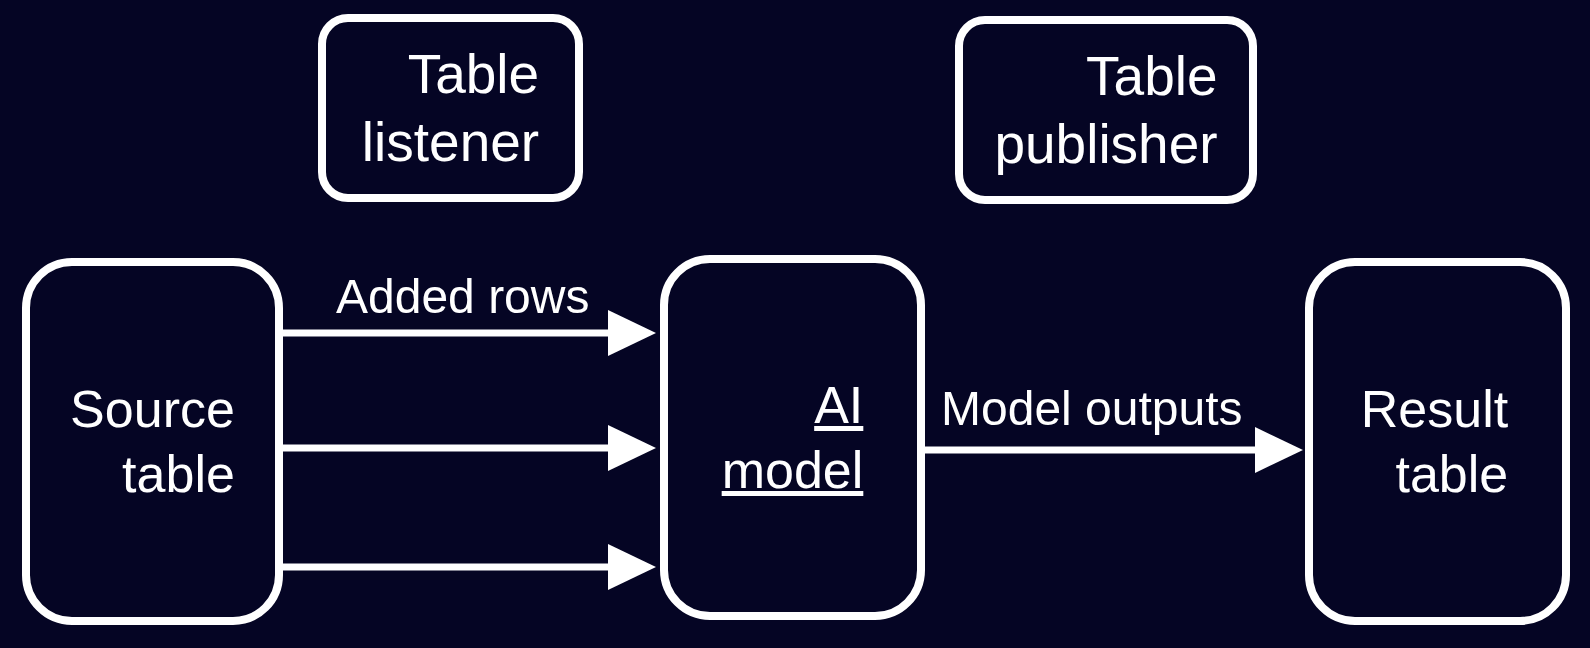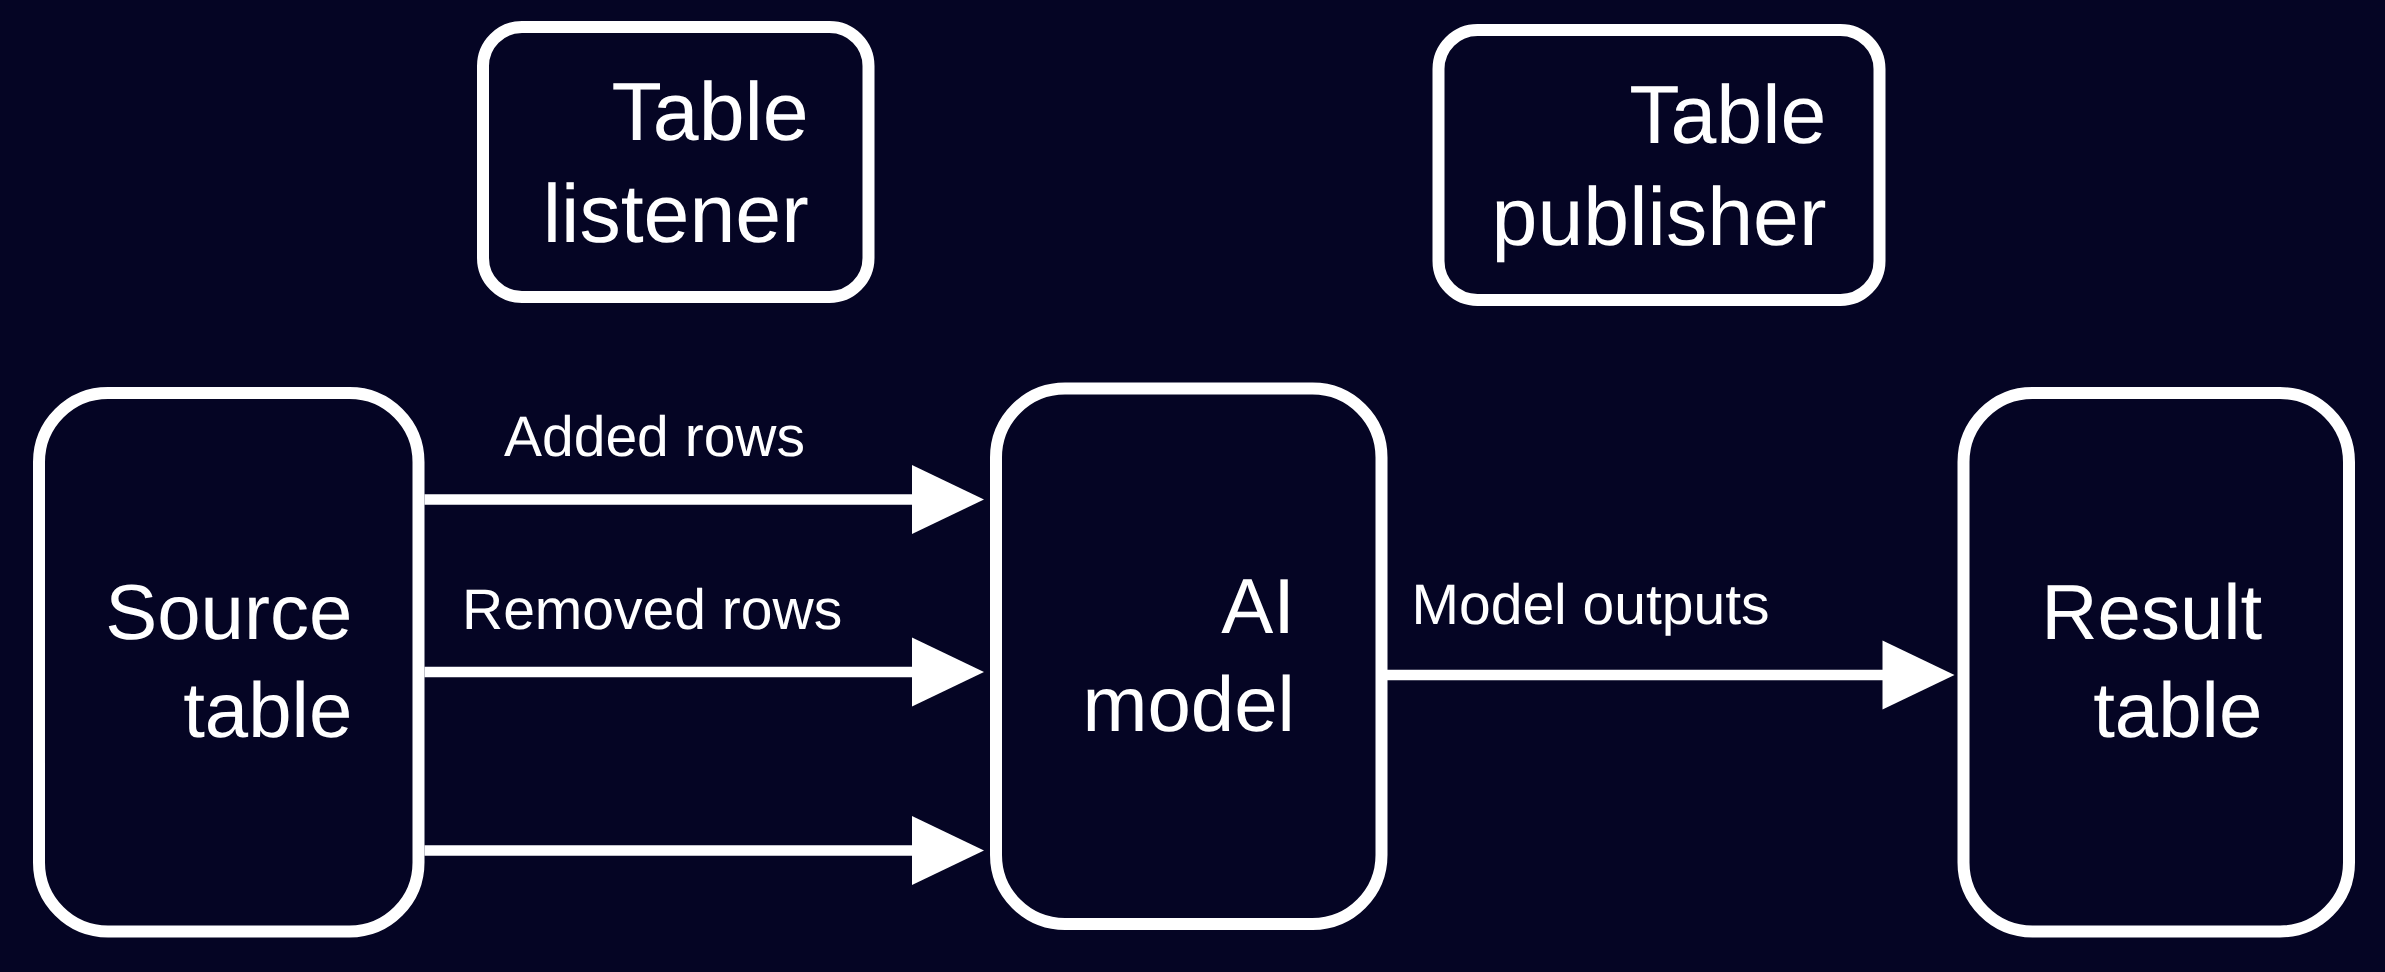--- a/index.html
+++ b/index.html
@@ -51,21 +51,21 @@
     justify-content: center;
     pointer-events: none;
   }
   .node-label.primary { font-size: 52px; }
   .node-label.secondary { font-size: 55px; }
   .edge-label {
     position: absolute;
     color: #ffffff;
     font-family: "Liberation Sans", sans-serif;
     font-weight: 400;
-    font-size: 38px;
+    font-size: 48px;
     line-height: 1;
     white-space: nowrap;
   }
 </style>
 </head>
 <body>
 
 <div id="stage">
 
   <svg id="diagram-svg" viewBox="0 0 1590 648">
@@ -96,26 +96,25 @@
 
   <div class="node-label secondary" style="left:322px; top:18px; width:257px; height:180px;">Table
 listener</div>
 
   <div class="node-label secondary" style="left:959px; top:20px; width:294px; height:180px;">Table
 publisher</div>
 
   <div class="node-label primary" style="left:26px; top:262px; width:253px; height:359px;">Source
 table</div>
 
-  <div class="node-label primary" style="left:664px; top:259px; width:257px; height:357px;">AI
+  <div class="node-label primary" style="left:664px; top:259px; width:257px; height:357px;text-decoration:underline;">AI
 model</div>
 
   <div class="node-label primary" style="left:1306px; top:262px; width:257px; height:359px;">Result
 table</div>
 
   <div class="edge-label" style="left:336px; top:273px;">Added rows</div>
 
-  <div class="edge-label" style="left:308px; top:388px;">Removed rows</div>
 
 
   <div class="edge-label" style="left:941px; top:385px;">Model outputs</div>
 
 </div>
 
 </body></html>

